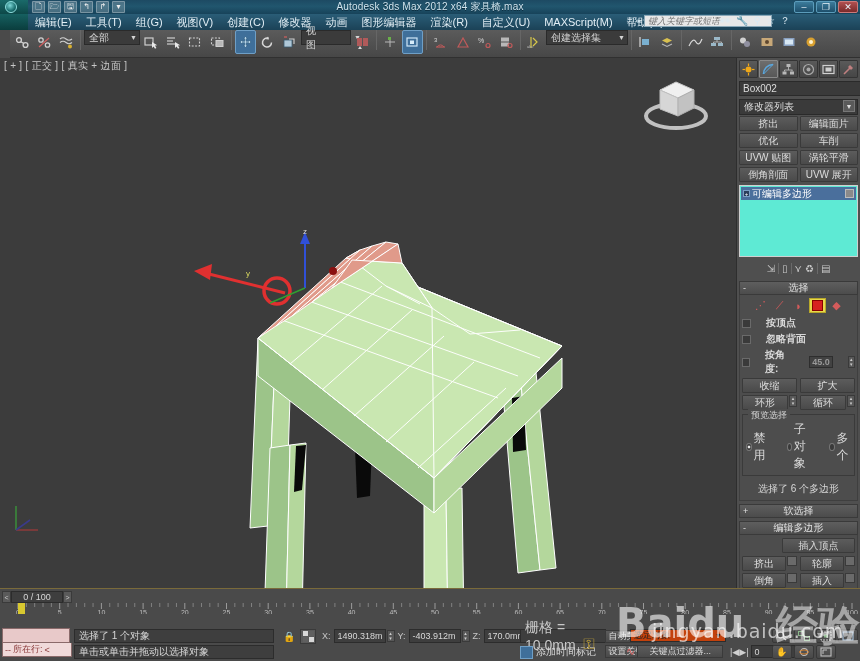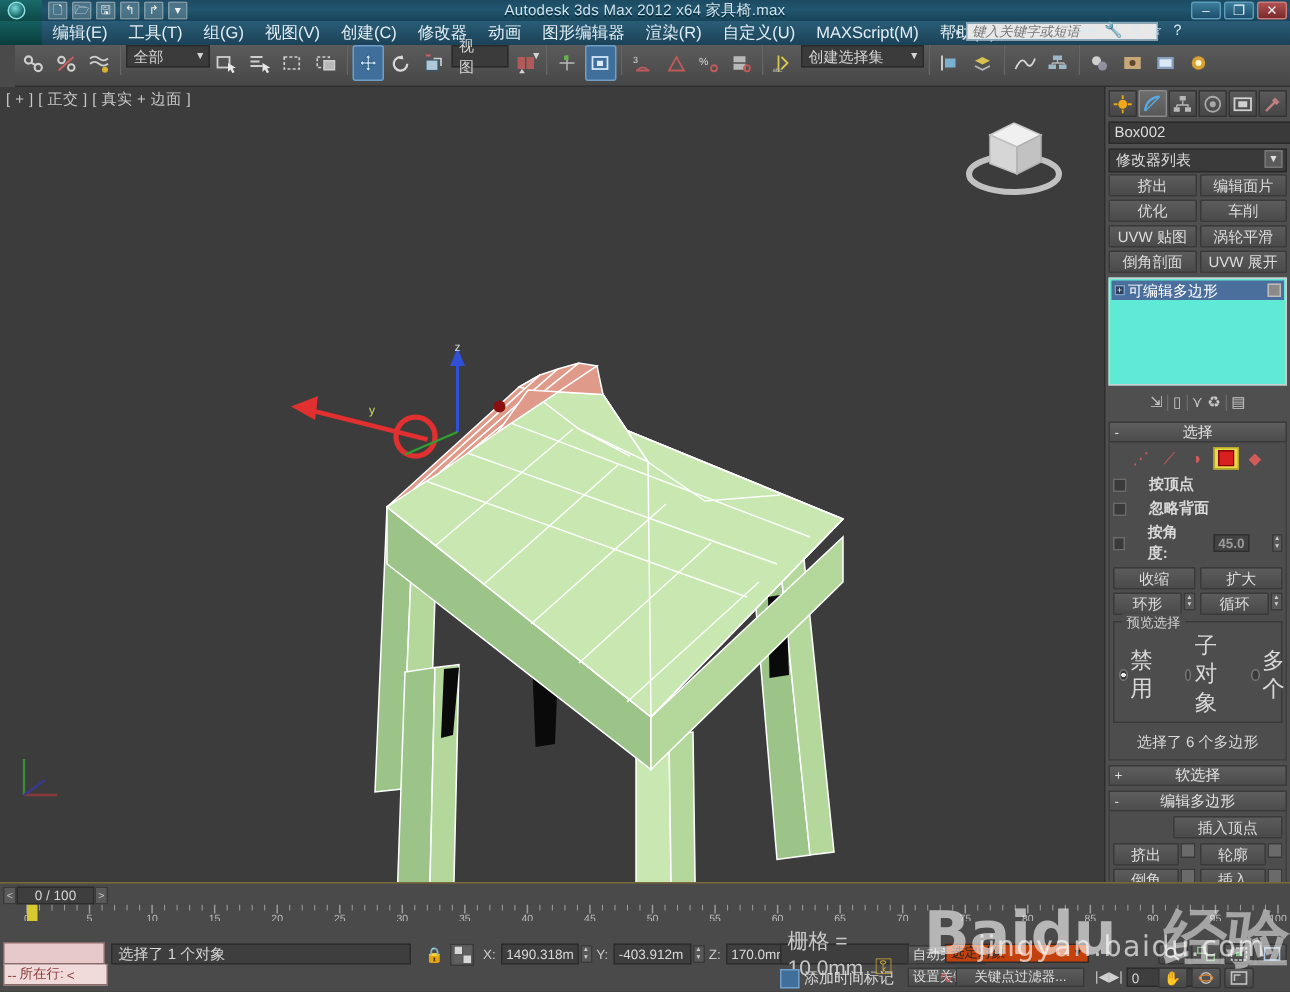--- a/index.html
+++ b/index.html
@@ -84,21 +84,21 @@
   }
   .tbtn.on { background:#3f6f9a; border:1px solid #6f9fc6; }
   .tsep { width:1px; height:20px; background:#353535; border-right:1px solid #666; margin:0 2px; }
   .tsel {
     height:15px; background:#3b3b3b; border:1px solid #2a2a2a;
     color:#d4d4d4; font-size:10px; display:flex; align-items:center;
     padding:0 2px 0 4px; position:relative; font-family:inherit;
   }
   .tsel .cv { margin-left:auto; font-size:7px; padding-left:6px; }
   .tsel.w56 { width:56px; }
-  .tsel.w46 { width:38px;gap:32px; }
+  .tsel.w46 { width:50px;gap:32px; }
   .tsel.w82 { width:82px; }
 
   
   .viewport {
     position:absolute; left:0; top:58px; width:736px; height:530px;
     background:#3c3c3c; overflow:hidden;
   }
   .vp-label {
     position:absolute; left:4px; top:1px; font-size:10px; color:#c8c8c8;
     letter-spacing:0.3px; z-index:6;
@@ -176,21 +176,21 @@
     font-size:9px; color:#9a9a9a; padding:0 2px; display:flex; align-items:center;
   }
   .spin { width:8px; height:12px; background:#585858; border:1px solid #3a3a3a;
     display:flex; flex-direction:column; font-size:5px; align-items:center; justify-content:center; color:#ccc; line-height:5px; }
   .row2 { display:grid; grid-template-columns:1fr 1fr; gap:3px; margin-bottom:2px; }
   .row2s { display:grid; grid-template-columns:1fr 1fr; gap:3px; margin-bottom:2px; }
   .btnspin { display:flex; gap:1px; }
   .btnspin .mbtn { flex:1; }
   .grpbox { border:1px solid #3a3a3a; padding:6px 3px 3px; margin:4px 0 2px; position:relative; }
   .grpbox .lbl { position:absolute; top:-6px; left:5px; background:#4d4d4d; padding:0 3px; font-size:9px; color:#d0d0d0; }
-  .radios { display:flex; gap:19px; font-size:15px; color:#d8d8d8; align-items:center; justify-content:space-between; }
+  .radios { display:flex; gap:19px; font-size:12px; color:#d8d8d8; align-items:center; justify-content:space-between; }
   .rd { display:flex; align-items:center; gap:2px; }
   .rdc { width:8px; height:8px; border-radius:50%; background:#3a3a3a; border:1px solid #777; }
   .rdc.on { background:radial-gradient(circle,#e8e8e8 40%,#3a3a3a 45%); }
   .selinfo { text-align:center; font-size:10px; color:#d8d8d8; padding:4px 0 1px; }
   .sq { width:10px; height:10px; background:#6a6a6a; border:1px solid #3a3a3a; flex-shrink:0; }
 
   
   .timeline {
     position:absolute; left:0; top:588px; width:860px; height:26px;
     background:#4a4a4a; border-top:1px solid #7a6a3a;
@@ -952,20 +952,21 @@
     <div class="maxscript-mini">
       <div class="ms-pink"></div>
       <div class="ms-line">
         <span>--</span>
         <span>所在行:</span>
         <span>&lt;</span>
       </div>
     </div>
 
     <div class="st-msg">选择了 1 个对象</div>
+    <div class="st-prompt">单击或单击并拖动以选择对象</div>
 
     <div class="lockbtn">🔒</div>
     <div class="selfilterbtn">
       <svg width="11" height="11" viewBox="0 0 11 11">
           <rect x="0" y="0" width="5" height="5" fill="#d8d8d8"></rect>
           <rect x="6" y="6" width="5" height="5" fill="#d8d8d8"></rect>
           <rect x="6" y="0" width="5" height="5" fill="#606060"></rect>
           <rect x="0" y="6" width="5" height="5" fill="#606060"></rect>
         </svg>
     </div>

